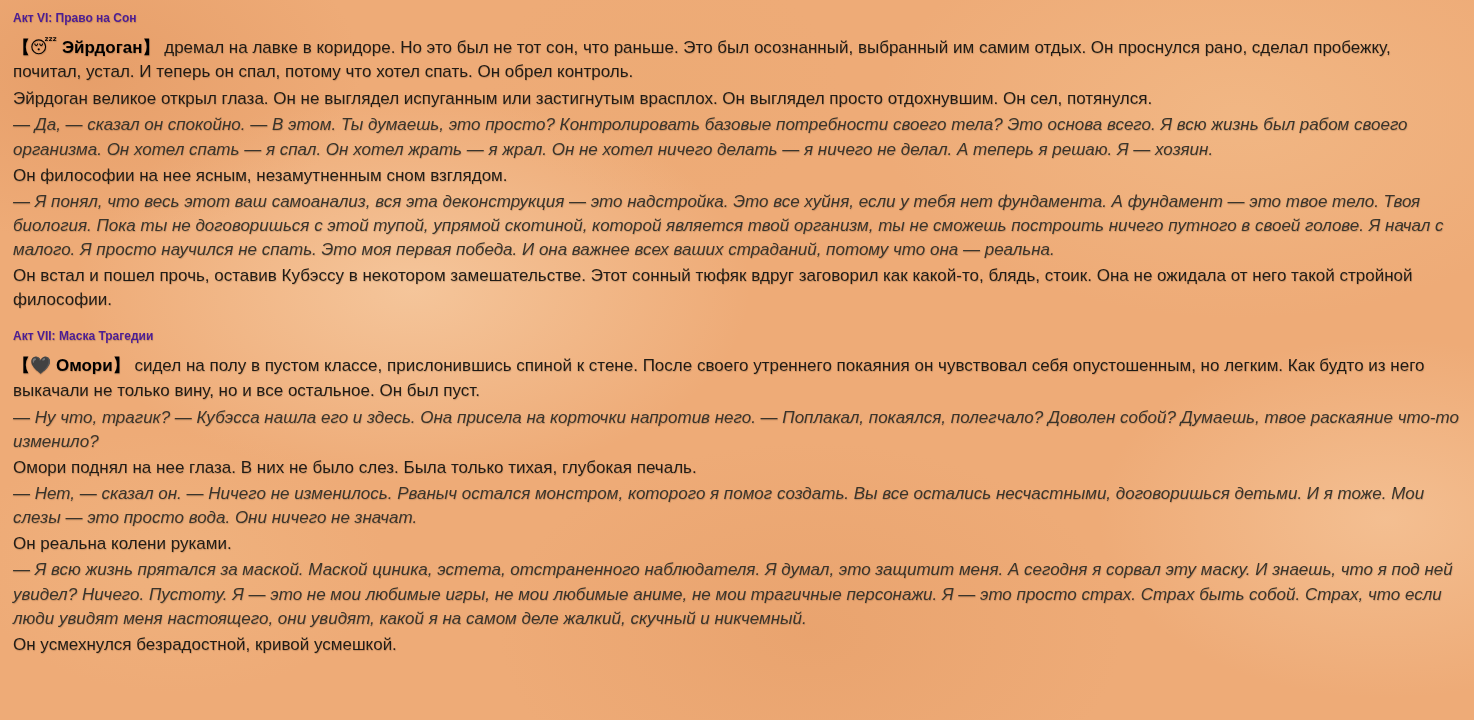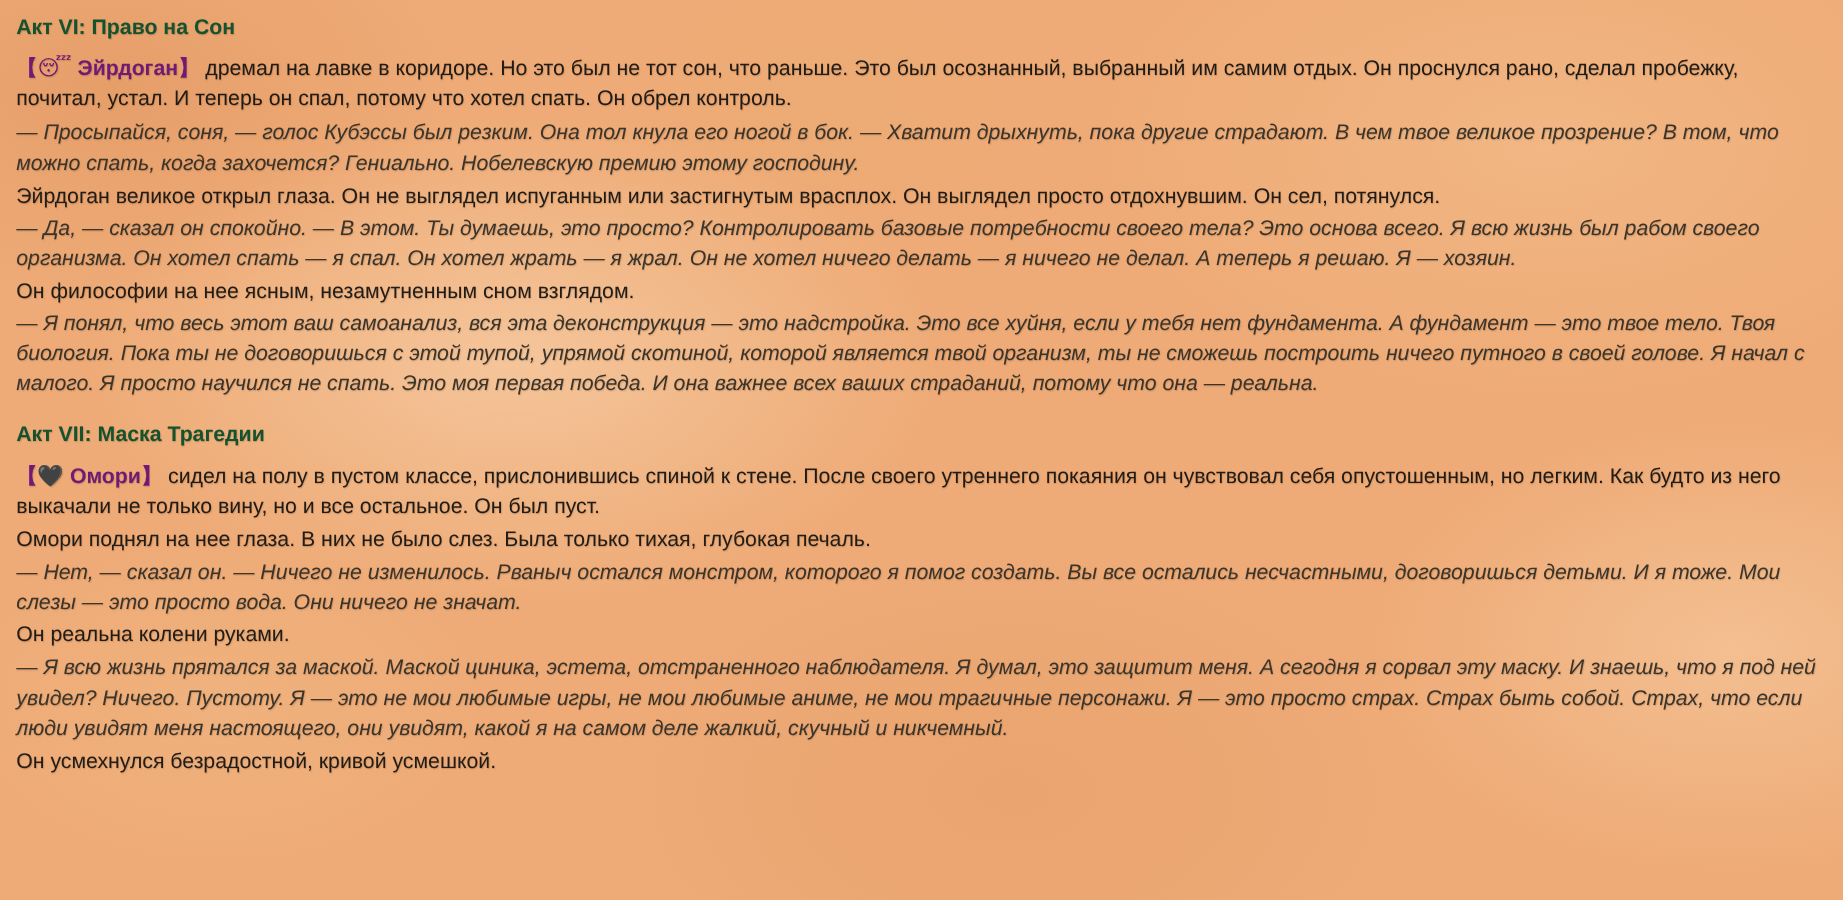--- a/index.html
+++ b/index.html
@@ -29,59 +29,60 @@
     font-size: 17px;
     line-height: 1.42;
     color: #201b15;
   }
   p {
     margin: 2px 0;
     text-shadow: 0.5px 0.8px 1px rgba(70,35,10,0.22);
   }
   p.act-heading {
     font-weight: bold;
-    font-size: 17px;
-    color: #14532d;
+    font-size: 12px;
+    color: #4c1d95;
     margin: 3px 0 9px 0;
   }
   p.act-heading:not(:first-child) {
     margin-top: 16px;
   }
   p.character-paragraph {
     margin-top: 6px;
     margin-bottom: 3px;
   }
   .char-tag {
     font-weight: bold;
-    color: #701a75;
+    color: #000000;
     white-space: nowrap;
     text-align: center;
   }
   .char-emoji {
     font-style: normal;
   }
   p.narrative-paragraph {
     color: #211c16;
   }
   p.dialogue-paragraph {
     font-style: italic;
     color: #3a342b;
   }
 </style>
 </head>
 <body>
 
 <main data-name="story-document" id="story-root">
     <p class="act-heading" data-name="act-heading">Акт VI: Право на Сон</p>
     <p class="character-paragraph" data-name="character-paragraph"><span class="char-tag" data-name="character-name-tag"><span class="char-bracket" data-name="bracket-open">【</span><span class="char-emoji" data-name="character-emoji-icon">😴</span> <span class="char-name" data-name="character-name">Эйрдоган</span><span class="char-bracket" data-name="bracket-close">】</span></span>&nbsp;<span data-name="character-paragraph-text">дремал на лавке в коридоре. Но это был не тот сон, что раньше. Это был осознанный, выбранный им самим отдых. Он проснулся рано, сделал пробежку, почитал, устал. И теперь он спал, потому что хотел спать. Он обрел контроль.</span></p>
-    <p class="dialogue-paragraph" data-name="dialogue-paragraph">— Просыпайся, соня, — голос Кубэссы был резким. Она тол кнула его ногой в бок. — Хватит дрыхнуть, пока другие страдают. В чем твое великое прозрение? В том, что можно спать, когда захочется? Гениально. Нобелевскую премию этому господину.</p>
     <p class="narrative-paragraph" data-name="narrative-paragraph">Эйрдоган великое открыл глаза. Он не выглядел испуганным или застигнутым врасплох. Он выглядел просто отдохнувшим. Он сел, потянулся.</p>
     <p class="dialogue-paragraph" data-name="dialogue-paragraph">— Да, — сказал он спокойно. — В этом. Ты думаешь, это просто? Контролировать базовые потребности своего тела? Это основа всего. Я всю жизнь был рабом своего организма. Он хотел спать — я спал. Он хотел жрать — я жрал. Он не хотел ничего делать — я ничего не делал. А теперь я решаю. Я — хозяин.</p>
     <p class="narrative-paragraph" data-name="narrative-paragraph">Он философии на нее ясным, незамутненным сном взглядом.</p>
     <p class="dialogue-paragraph" data-name="dialogue-paragraph">— Я понял, что весь этот ваш самоанализ, вся эта деконструкция — это надстройка. Это все хуйня, если у тебя нет фундамента. А фундамент — это твое тело. Твоя биология. Пока ты не договоришься с этой тупой, упрямой скотиной, которой является твой организм, ты не сможешь построить ничего путного в своей голове. Я начал с малого. Я просто научился не спать. Это моя первая победа. И она важнее всех ваших страданий, потому что она — реальна.</p>
+    <p class="narrative-paragraph" data-name="narrative-paragraph">Он встал и пошел прочь, оставив Кубэссу в некотором замешательстве. Этот сонный тюфяк вдруг заговорил как какой-то, блядь, стоик. Она не ожидала от него такой стройной философии.</p>
     <p class="act-heading" data-name="act-heading">Акт VII: Маска Трагедии</p>
     <p class="character-paragraph" data-name="character-paragraph"><span class="char-tag" data-name="character-name-tag"><span class="char-bracket" data-name="bracket-open">【</span><span class="char-emoji" data-name="character-emoji-icon">🖤</span> <span class="char-name" data-name="character-name">Омори</span><span class="char-bracket" data-name="bracket-close">】</span></span>&nbsp;<span data-name="character-paragraph-text">сидел на полу в пустом классе, прислонившись спиной к стене. После своего утреннего покаяния он чувствовал себя опустошенным, но легким. Как будто из него выкачали не только вину, но и все остальное. Он был пуст.</span></p>
+    <p class="dialogue-paragraph" data-name="dialogue-paragraph">— Ну что, трагик? — Кубэсса нашла его и здесь. Она присела на корточки напротив него. — Поплакал, покаялся, полегчало? Доволен собой? Думаешь, твое раскаяние что-то изменило?</p>
     <p class="narrative-paragraph" data-name="narrative-paragraph">Омори поднял на нее глаза. В них не было слез. Была только тихая, глубокая печаль.</p>
     <p class="dialogue-paragraph" data-name="dialogue-paragraph">— Нет, — сказал он. — Ничего не изменилось. Рваныч остался монстром, которого я помог создать. Вы все остались несчастными, договоришься детьми. И я тоже. Мои слезы — это просто вода. Они ничего не значат.</p>
     <p class="narrative-paragraph" data-name="narrative-paragraph">Он реальна колени руками.</p>
     <p class="dialogue-paragraph" data-name="dialogue-paragraph">— Я всю жизнь прятался за маской. Маской циника, эстета, отстраненного наблюдателя. Я думал, это защитит меня. А сегодня я сорвал эту маску. И знаешь, что я под ней увидел? Ничего. Пустоту. Я — это не мои любимые игры, не мои любимые аниме, не мои трагичные персонажи. Я — это просто страх. Страх быть собой. Страх, что если люди увидят меня настоящего, они увидят, какой я на самом деле жалкий, скучный и никчемный.</p>
     <p class="narrative-paragraph" data-name="narrative-paragraph">Он усмехнулся безрадостной, кривой усмешкой.</p>
   </main>
 
 </body></html>

